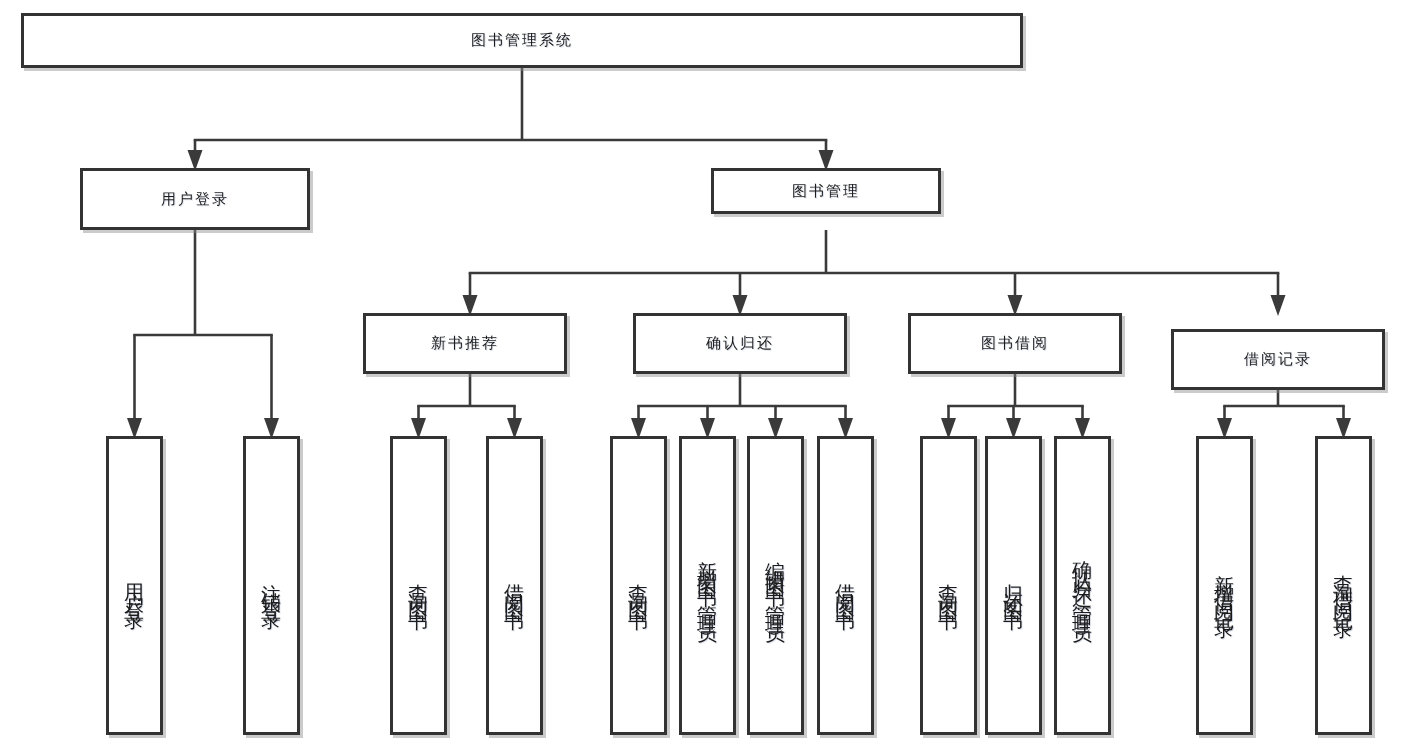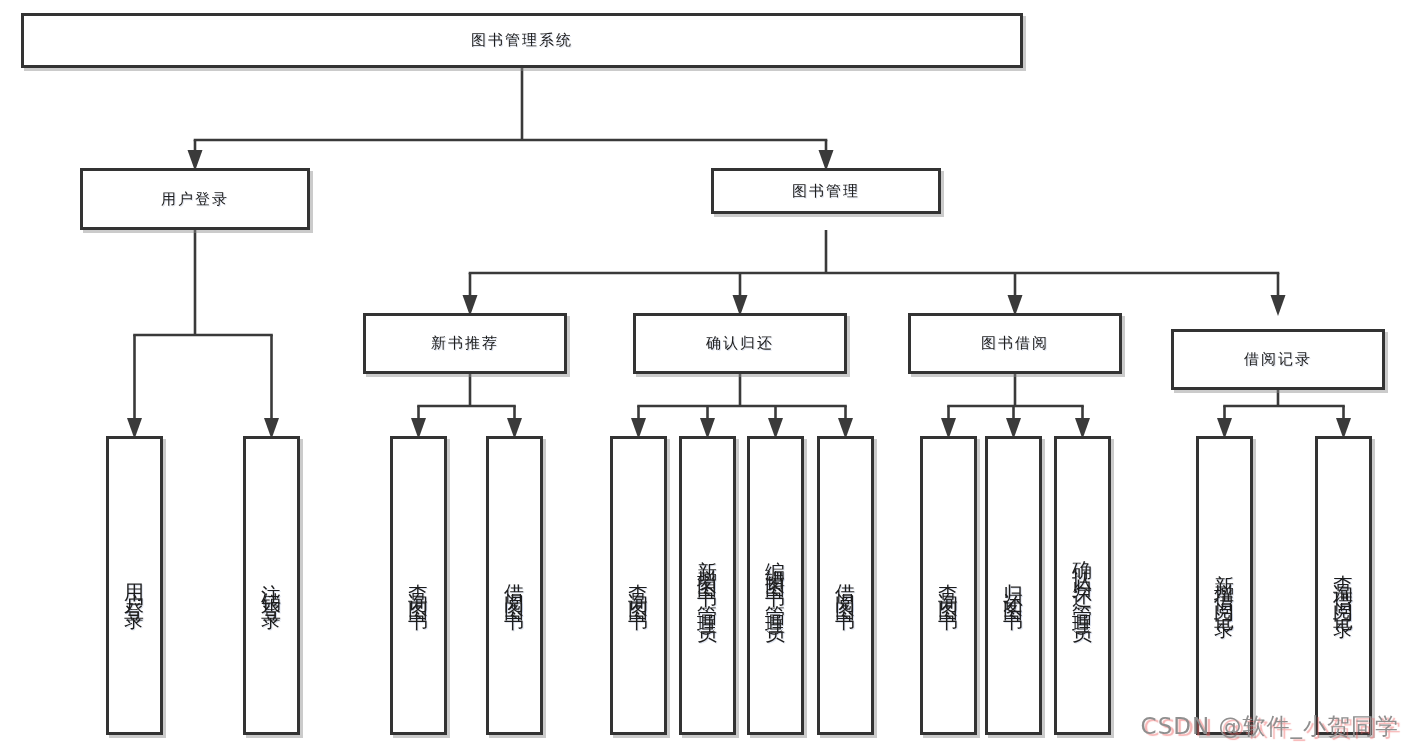--- a/index.html
+++ b/index.html
@@ -158,14 +158,13 @@
       <div class="node v" style="left: 1054px; top: 436px; width: 57px; height: 299px;">
         <span class="lbl">确认归还（管理员）</span>
       </div>
       <div class="node v" style="left: 1196px; top: 436px; width: 57px; height: 299px;">
         <span class="lbl">新增借阅记录</span>
       </div>
       <div class="node v" style="left: 1315px; top: 436px; width: 57px; height: 299px;">
         <span class="lbl">查询借阅记录</span>
       </div>
     </div>
-  <div id="watermark">CSDN @软件_小贺同学</div>
 </div>
 
 </body></html>

